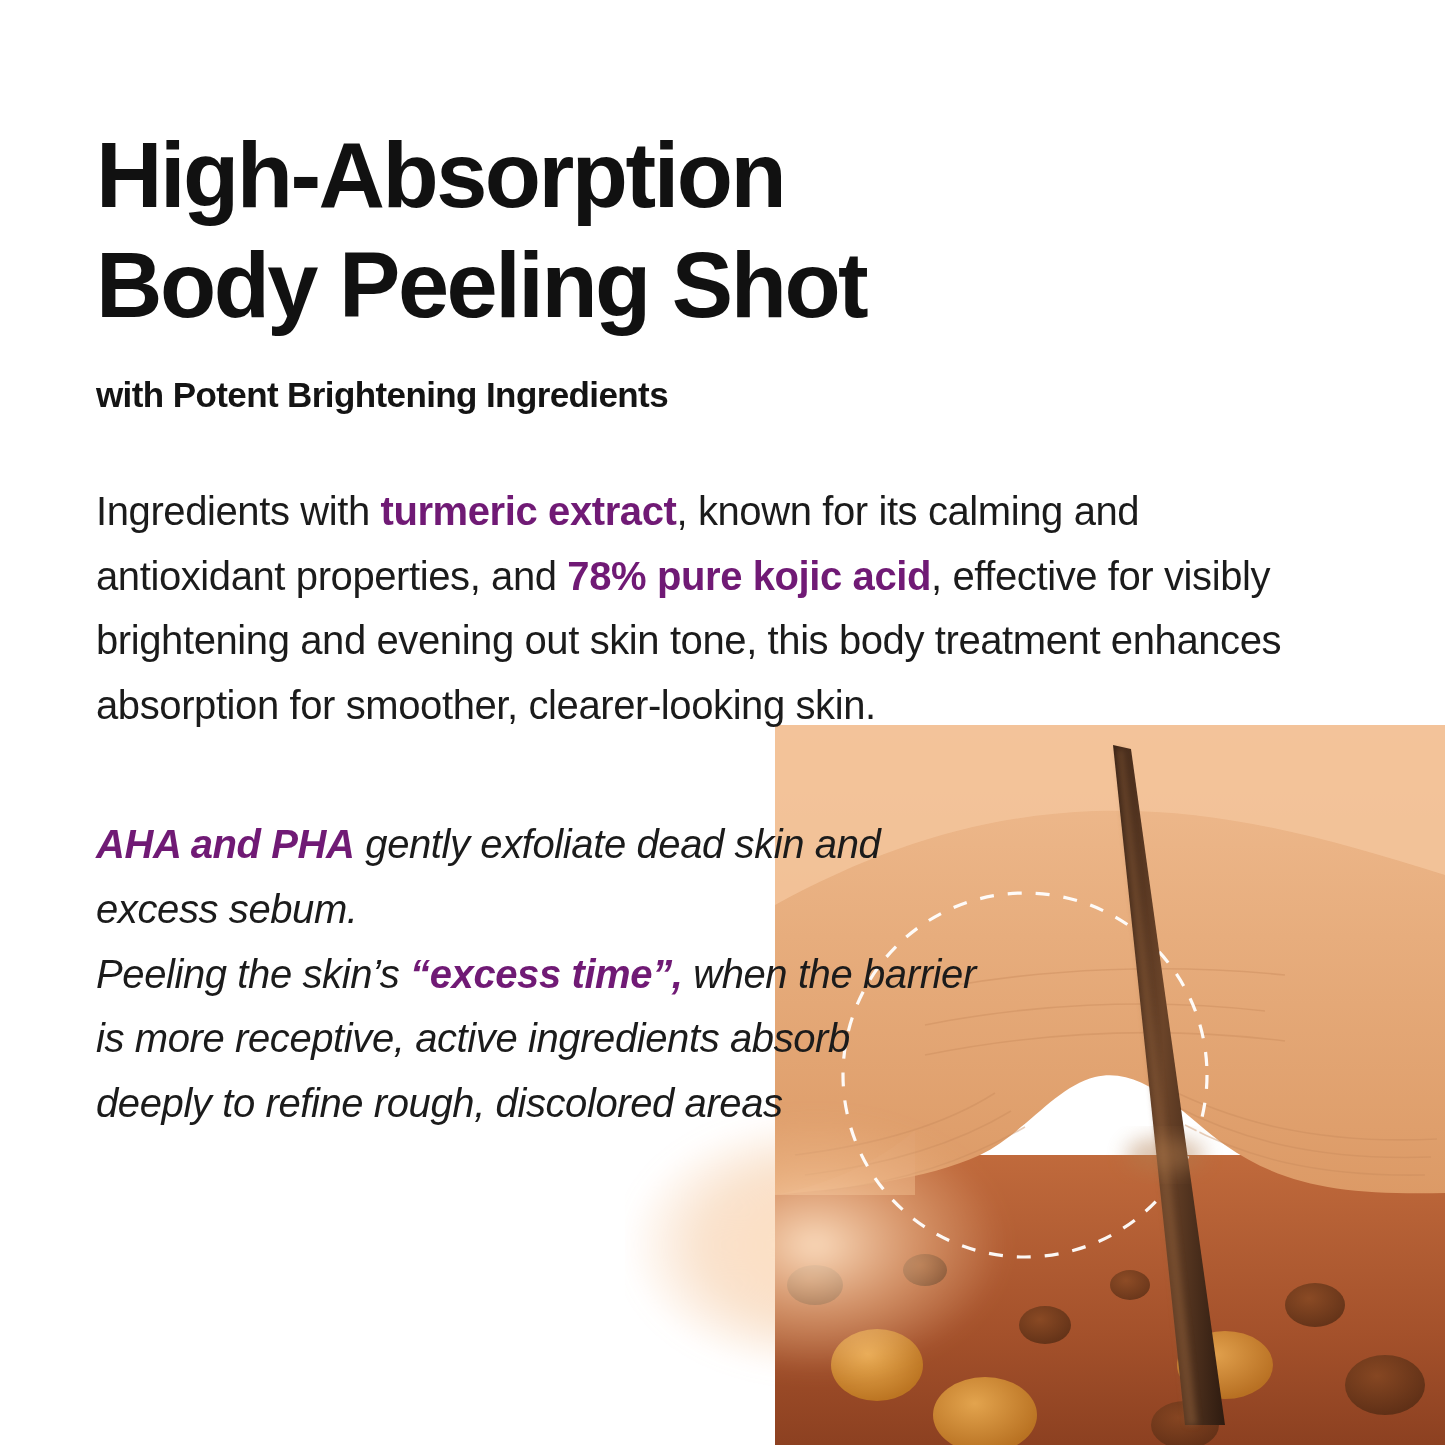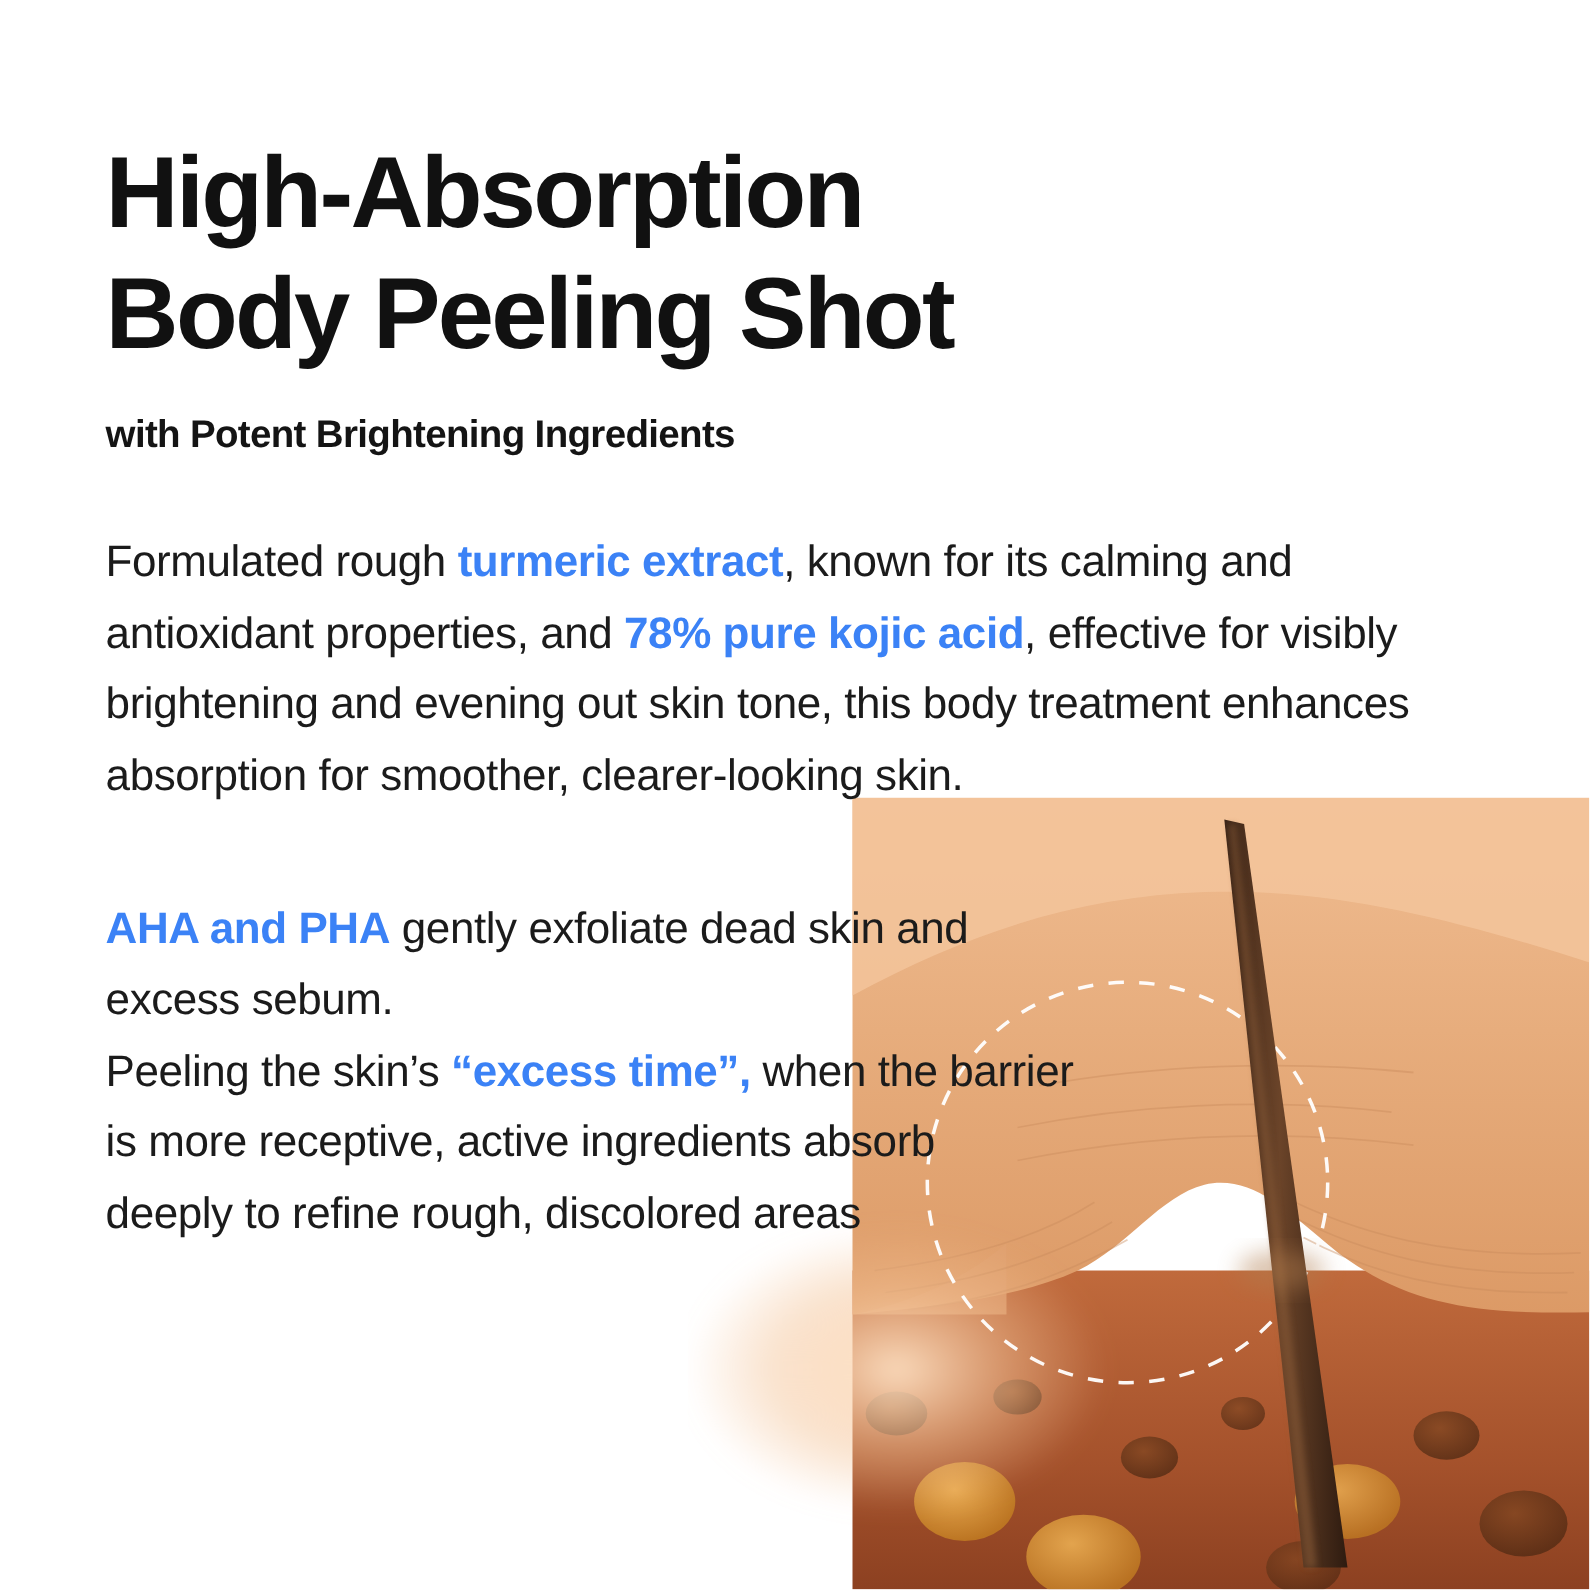--- a/index.html
+++ b/index.html
@@ -55,22 +55,22 @@
     color: #141414;
   }
 
   .para {
     font-size: 40px;
     line-height: 1.62;
     color: #1b1b1b;
     letter-spacing: -0.4px;
   }
   #para1 { margin-top: 64px; width: 1190px; }
-  #para2 { margin-top: 74px; width: 880px; }
-  .para b { font-weight: 700; color: #3b82f6; text-align: right; }
+  #para2 { margin-top: 74px; width: 880px; font-style: italic; }
+  .para b { font-weight: 700; color: #701a75; text-align: right; }
 </style>
 </head>
 <body>
 
 <div id="page">
 
   <div id="art">
     <svg width="820" height="720" viewBox="0 0 820 720" xmlns="http://www.w3.org/2000/svg">
       <defs>
         <linearGradient id="gSkin" x1="0" y1="0" x2="0" y2="1">
@@ -165,16 +165,16 @@
         <ellipse cx="540" cy="430" rx="40" ry="18" fill="#b07c4e" opacity="0.45" filter="url(#blurSoft)"></ellipse>
       </g>
     </svg>
   </div>
 
   <div id="content">
     <h1 id="title">High-Absorption
 Body Peeling Shot</h1>
     <div id="subtitle">with Potent Brightening Ingredients</div>
 
-    <p id="para1" class="para"><span>Formulated rough </span><b>turmeric extract</b><span>, known for its calming and antioxidant properties, and </span><b>78% pure kojic acid</b><span>, effective for visibly brightening and evening out skin tone, this body treatment enhances absorption for smoother, clearer-looking skin.</span></p>
+    <p id="para1" class="para"><span>Ingredients with </span><b>turmeric extract</b><span>, known for its calming and antioxidant properties, and </span><b>78% pure kojic acid</b><span>, effective for visibly brightening and evening out skin tone, this body treatment enhances absorption for smoother, clearer-looking skin.</span></p>
     <p id="para2" class="para"><b>AHA and PHA</b><span> gently exfoliate dead skin and excess sebum.</span><br><span>Peeling the skin’s </span><b>“excess time”,</b><span> when the barrier is more receptive, active ingredients absorb deeply to refine rough, discolored areas</span></p>
   </div>
 </div>
 
 </body></html>

